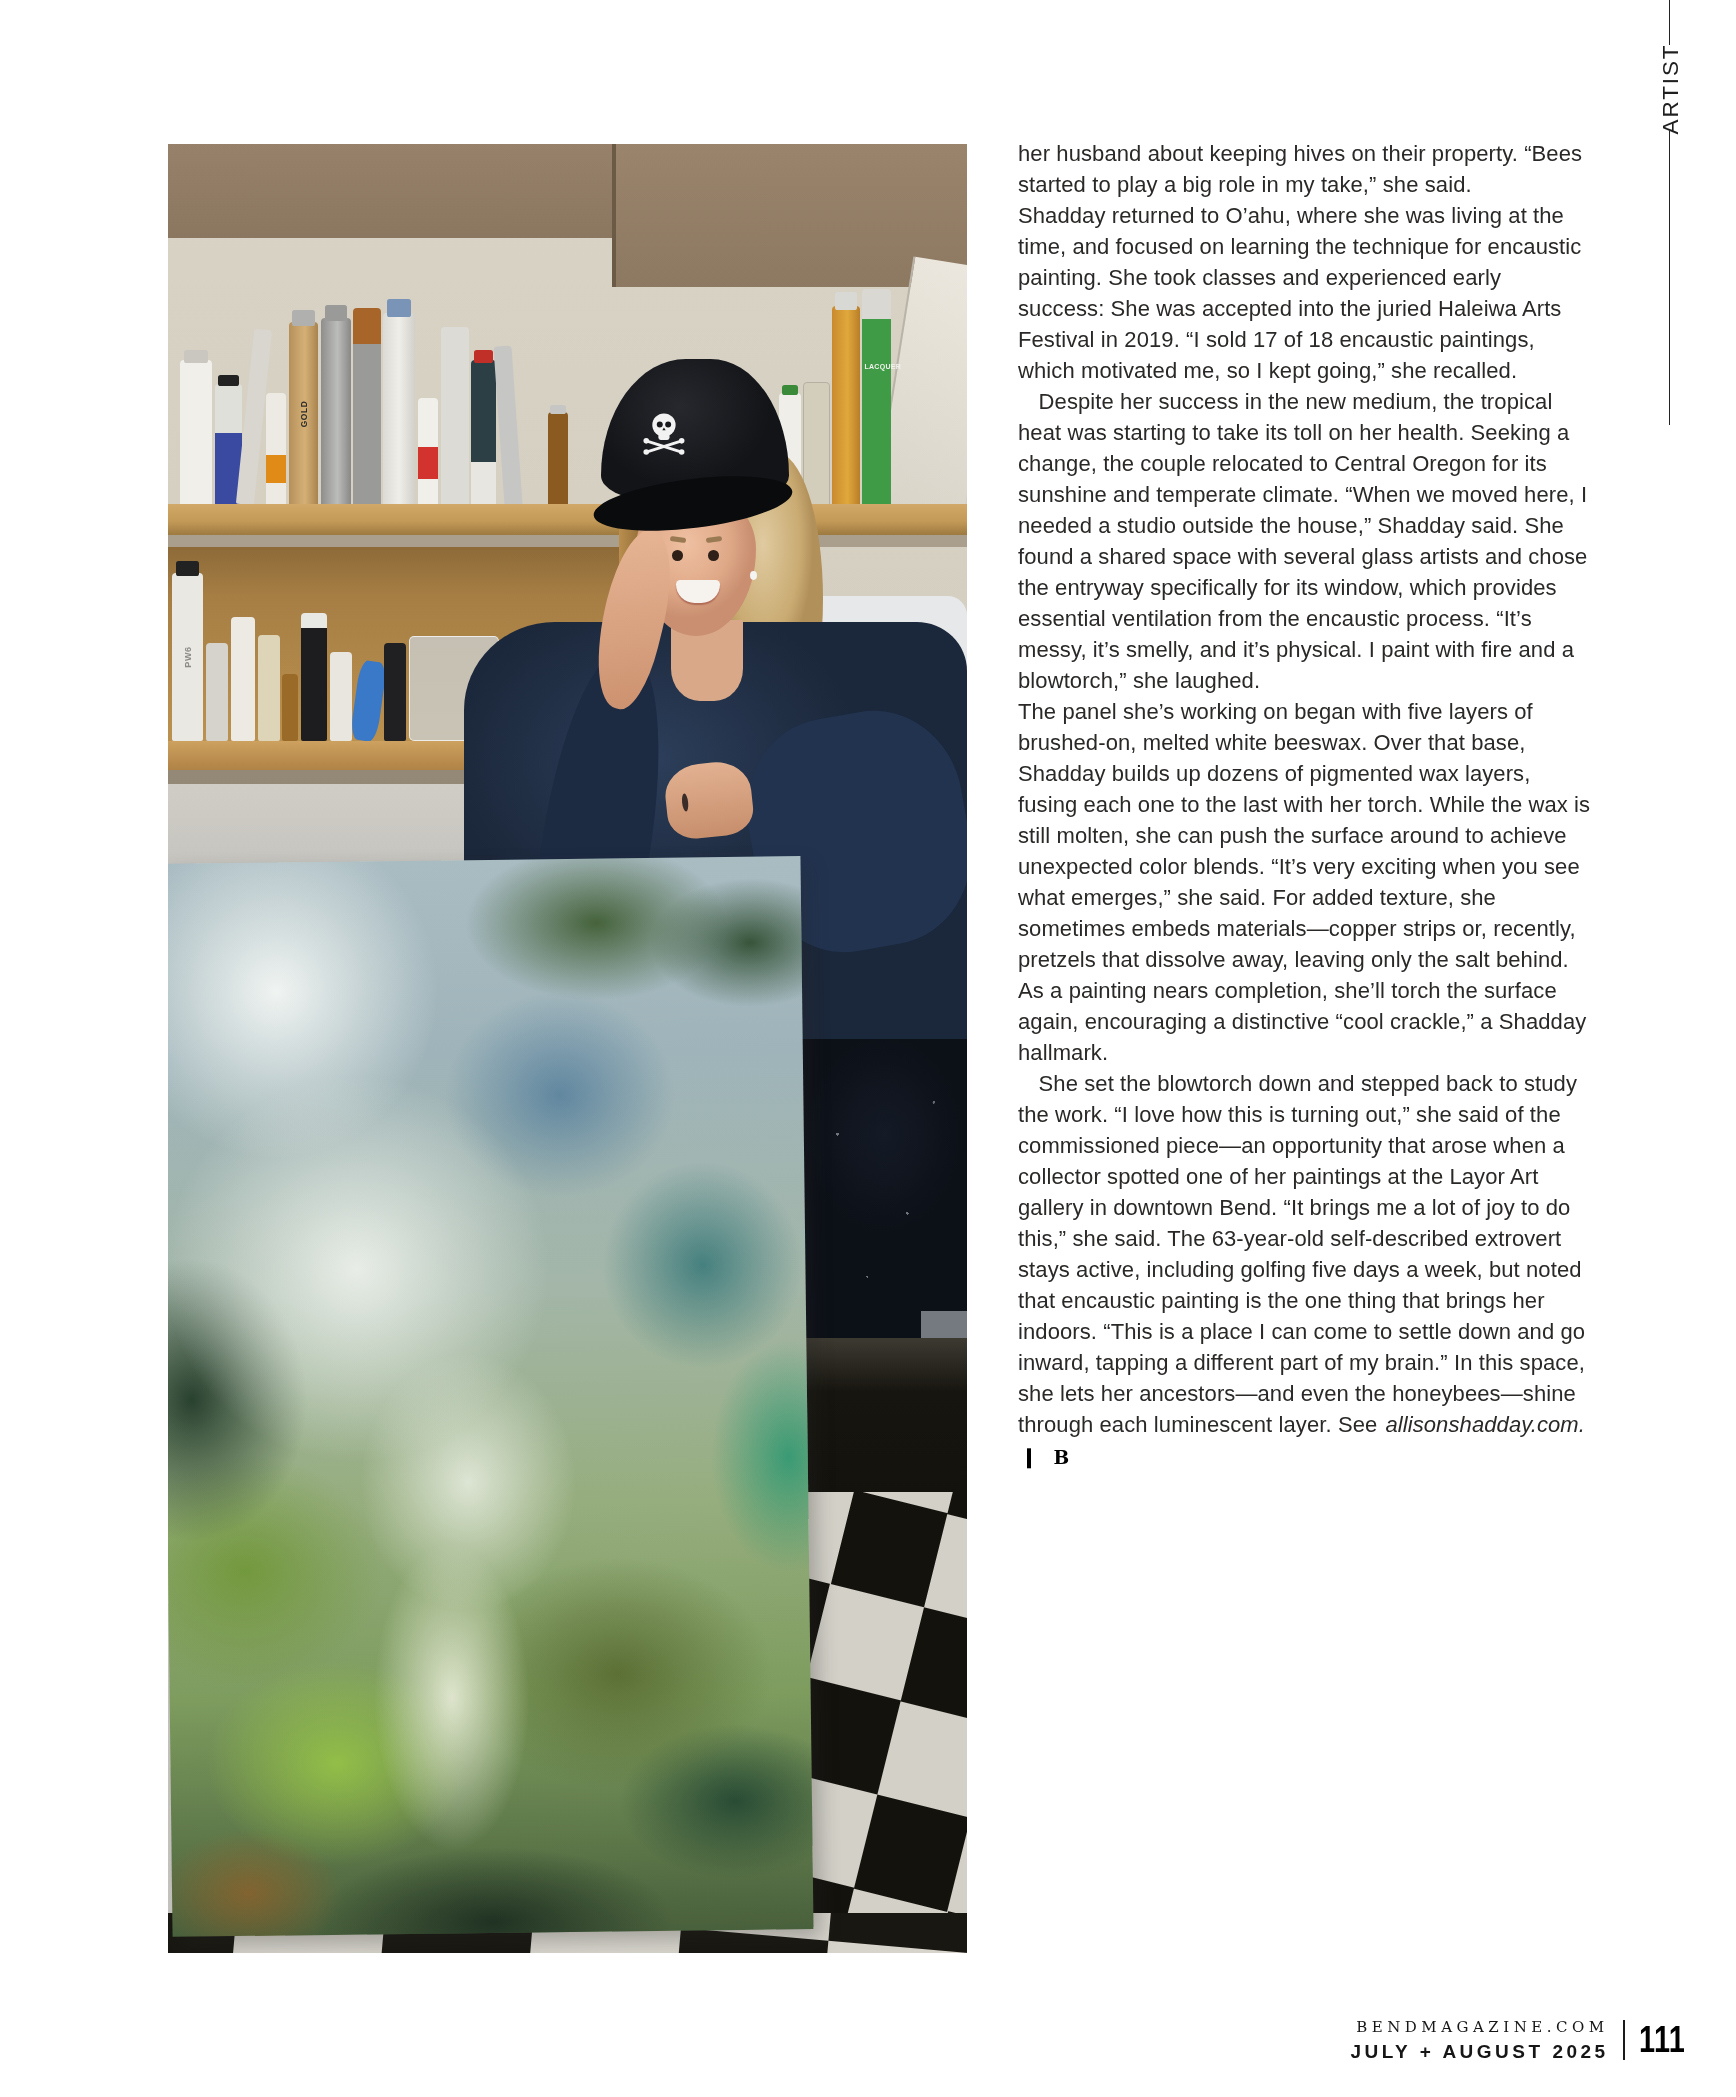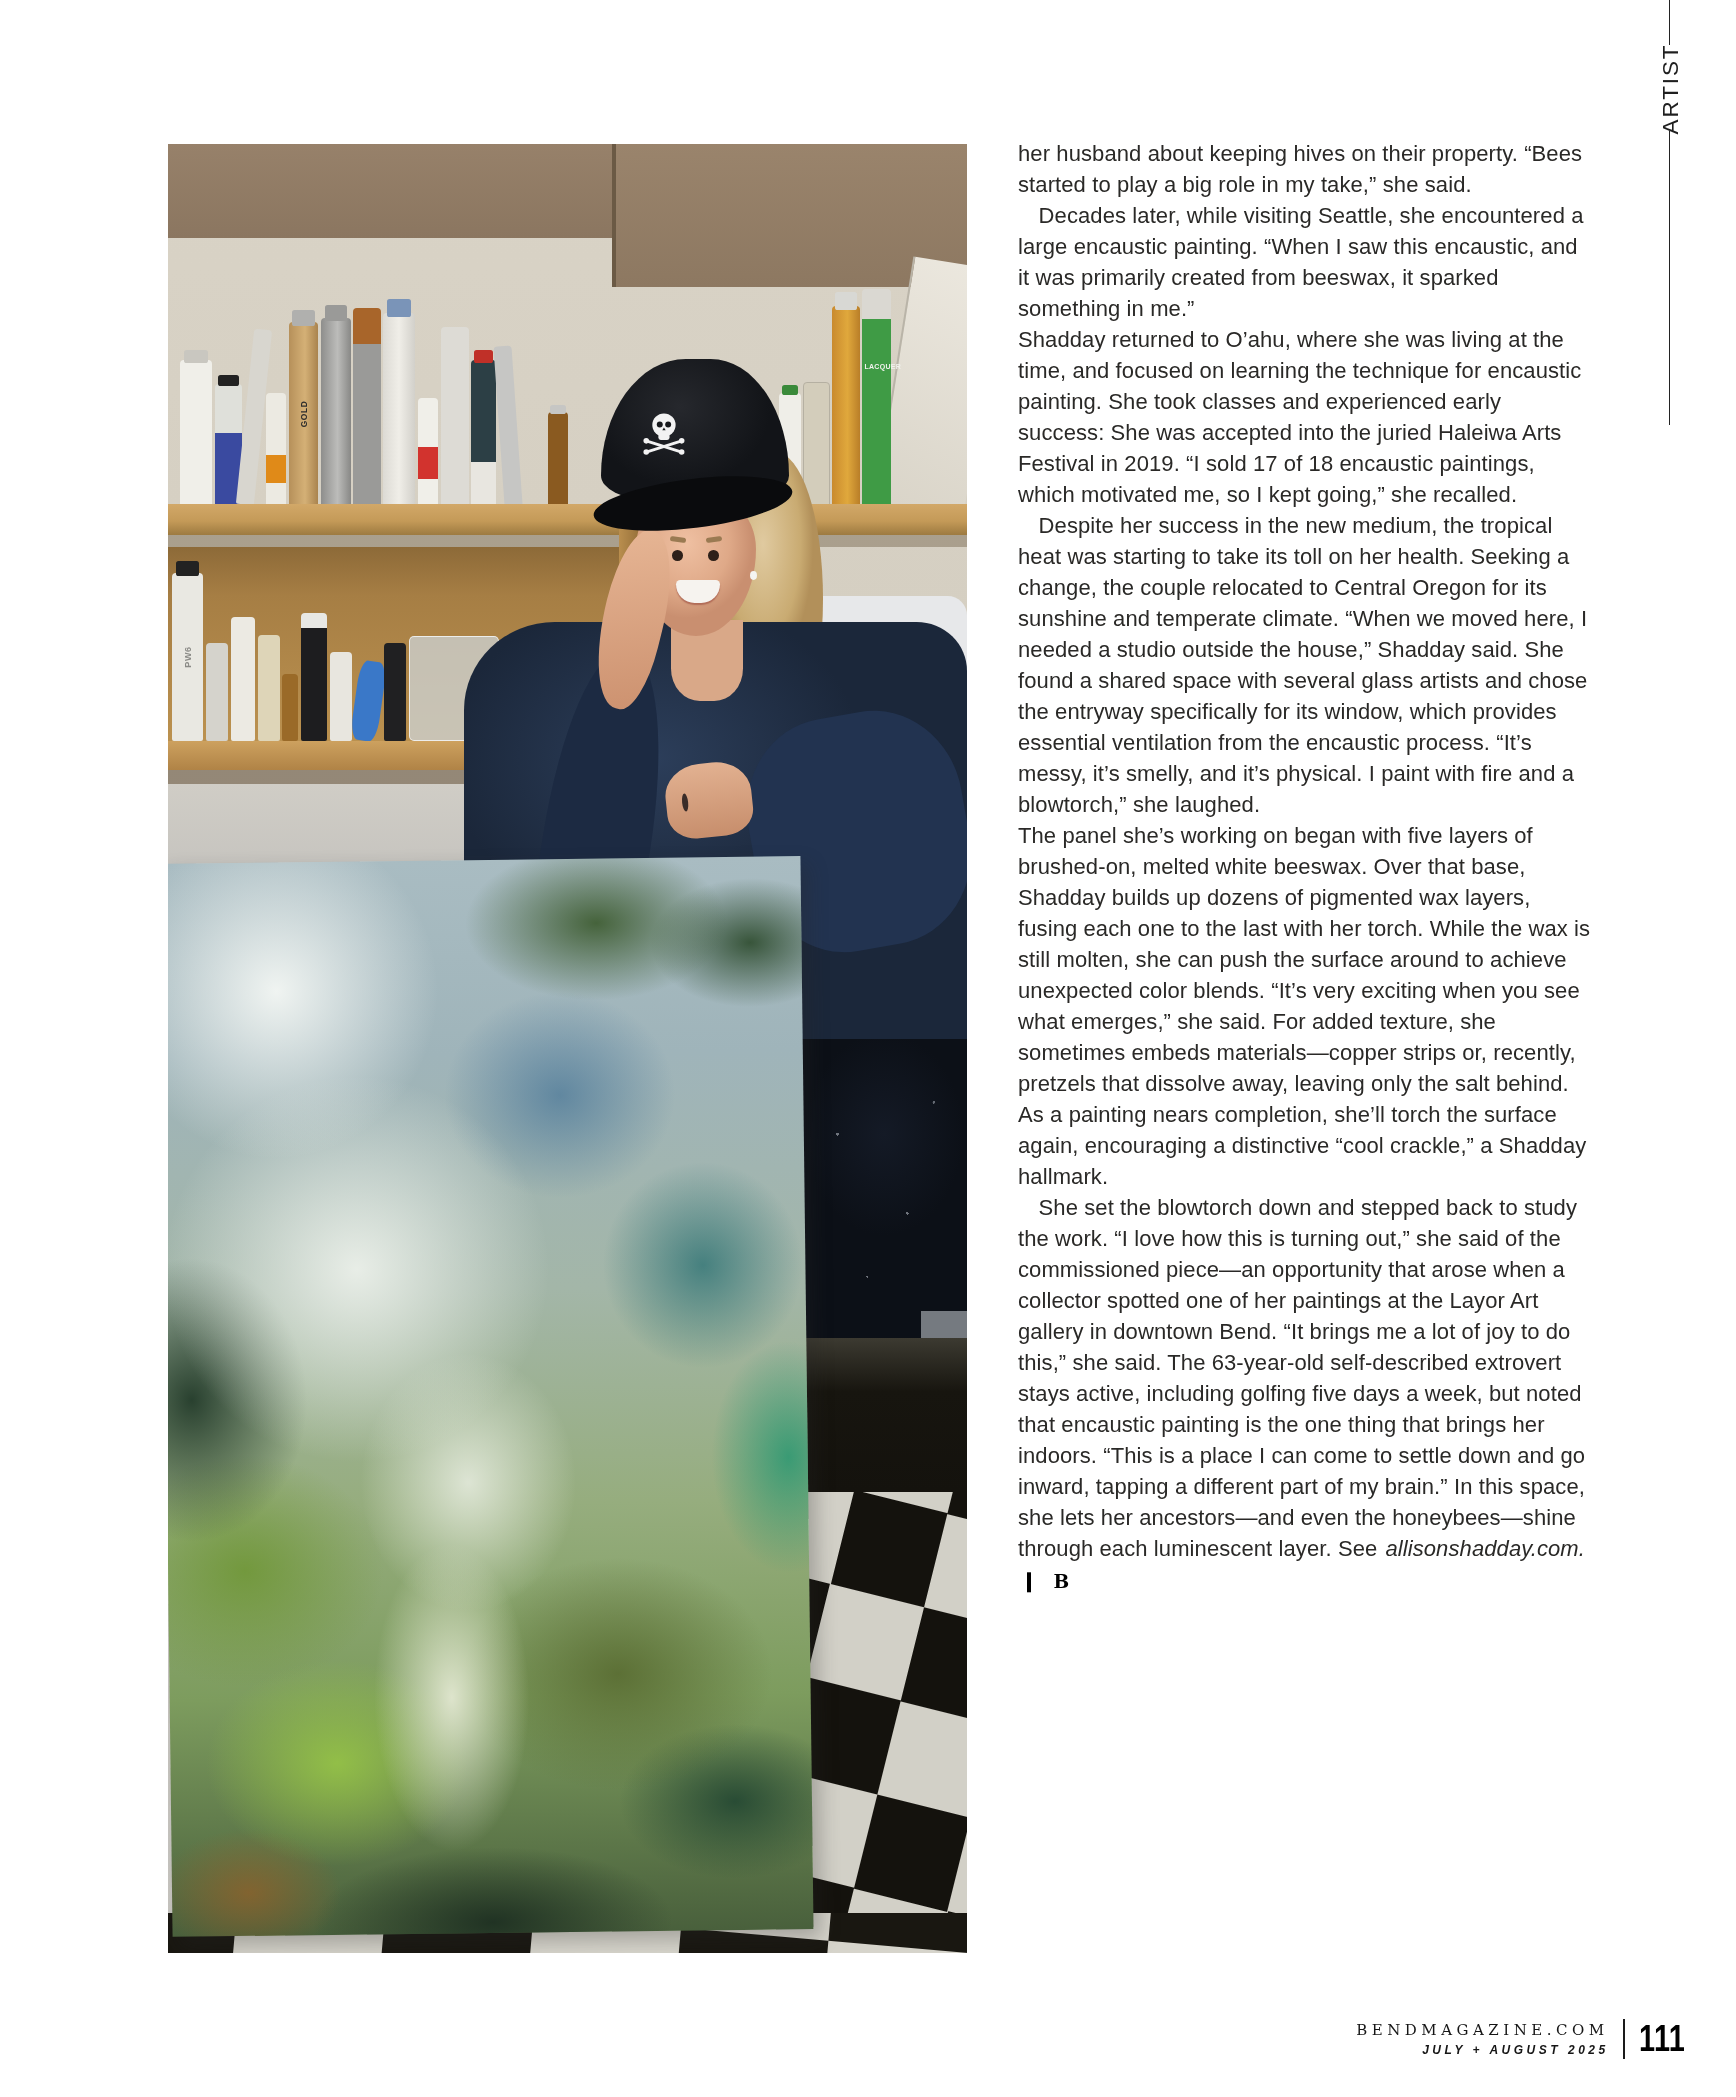--- a/index.html
+++ b/index.html
@@ -24,21 +24,21 @@
   .website{font-style:italic;margin-left:8px;}
   .end-mark{display:inline-block;font-family:"DejaVu Serif",serif;font-weight:700;font-size:18.6px;
       line-height:1;color:#000;border-left:4.5px solid #000;padding:1.3px 0.6px 0.6px 1.9px;margin-left:9px;
       transform:translateY(1.3px);}
 
   
   .page-footer{position:absolute;top:2018px;left:1196px;width:502px;display:flex;
       justify-content:flex-end;align-items:center;gap:14px;}
   .footer-meta{text-align:right;}
   .footer-site{font-family:"DejaVu Serif",serif;font-size:15px;letter-spacing:4.5px;color:#161616;}
-  .footer-issue{font-weight:700;font-size:12px;letter-spacing:3.5px;color:#161616;margin-top:4.5px;font-style:italic;}
+  .footer-issue{font-weight:700;font-size:19px;letter-spacing:3.5px;color:#161616;margin-top:4.5px;}
   .footer-rule{width:1.9px;height:40px;background:#1a1a1a;}
   .footer-number{font-size:37px;font-weight:700;color:#000;letter-spacing:0.6px;
       transform:scaleX(.78);transform-origin:left center;}
 
   
   .photo{position:absolute;left:168px;top:144px;width:799px;height:1809px;margin:0;
       overflow:hidden;background:linear-gradient(180deg,#d9d3c6 0%,#d3cdc0 40%,#cfccc6 60%,#c9c7c2 100%);}
 
   .ph-topboard-l{left:0;top:0;width:56%;height:5.2%;background:linear-gradient(180deg,#97816a,#8b7660);}
   .ph-topboard-r{left:56%;top:0;width:44%;height:7.9%;background:linear-gradient(180deg,#9a846c,#8d7861);}
@@ -289,21 +289,20 @@
     <div class="abs ph-floor-bottom">
       <div class="checker-b"></div>
     </div>
 
     <div class="abs painting"></div>
     <div class="abs ph-hand-grip"></div>
   </figure>
 
   <main class="column">
     <p>her husband about keeping hives on their property. “Bees started to play a big role in my take,” she said.</p>
-    <p class="indent">Decades later, while visiting Seattle, she encountered a large encaustic painting. “When I saw this encaustic, and it was primarily created from beeswax, it sparked something in me.”</p>
 
     <p>Shadday returned to O’ahu, where she was living at the time, and focused on learning the technique for encaustic painting. She took classes and experienced early success: She was accepted into the juried Haleiwa Arts Festival in 2019. “I sold 17 of 18 encaustic paintings, which motivated me, so I kept going,” she recalled.</p>
     <p class="indent">Despite her success in the new medium, the tropical heat was starting to take its toll on her health. Seeking a change, the couple relocated to Central Oregon for its sunshine and temperate climate. “When we moved here, I needed a studio outside the house,” Shadday said. She found a shared space with several glass artists and chose the entryway specifically for its window, which provides essential ventilation from the encaustic process. “It’s messy, it’s smelly, and it’s physical. I paint with fire and a blowtorch,” she laughed.</p>
 
     <p>The panel she’s working on began with five layers of brushed-on, melted white beeswax. Over that base, Shadday builds up dozens of pigmented wax layers, fusing each one to the last with her torch. While the wax is still molten, she can push the surface around to achieve unexpected color blends. “It’s very exciting when you see what emerges,” she said. For added texture, she sometimes embeds materials—copper strips or, recently, pretzels that dissolve away, leaving only the salt behind. As a painting nears completion, she’ll torch the surface again, encouraging a distinctive “cool crackle,” a Shadday hallmark.</p>
     <p class="indent">
       <span>She set the blowtorch down and stepped back to study the work. “I love how this is turning out,” she said of the commissioned piece—an opportunity that arose when a collector spotted one of her paintings at the Layor Art gallery in downtown Bend. “It brings me a lot of joy to do this,” she said. The 63-year-old self-described extrovert stays active, including golfing five days a week, but noted that encaustic painting is the one thing that brings her indoors. “This is a place I can come to settle down and go inward, tapping a different part of my brain.” In this space, she lets her ancestors—and even the honeybees—shine through each luminescent layer. See</span><span class="website">allisonshadday.com.</span><span class="end-mark">B</span>
     </p>
   </main>
 

